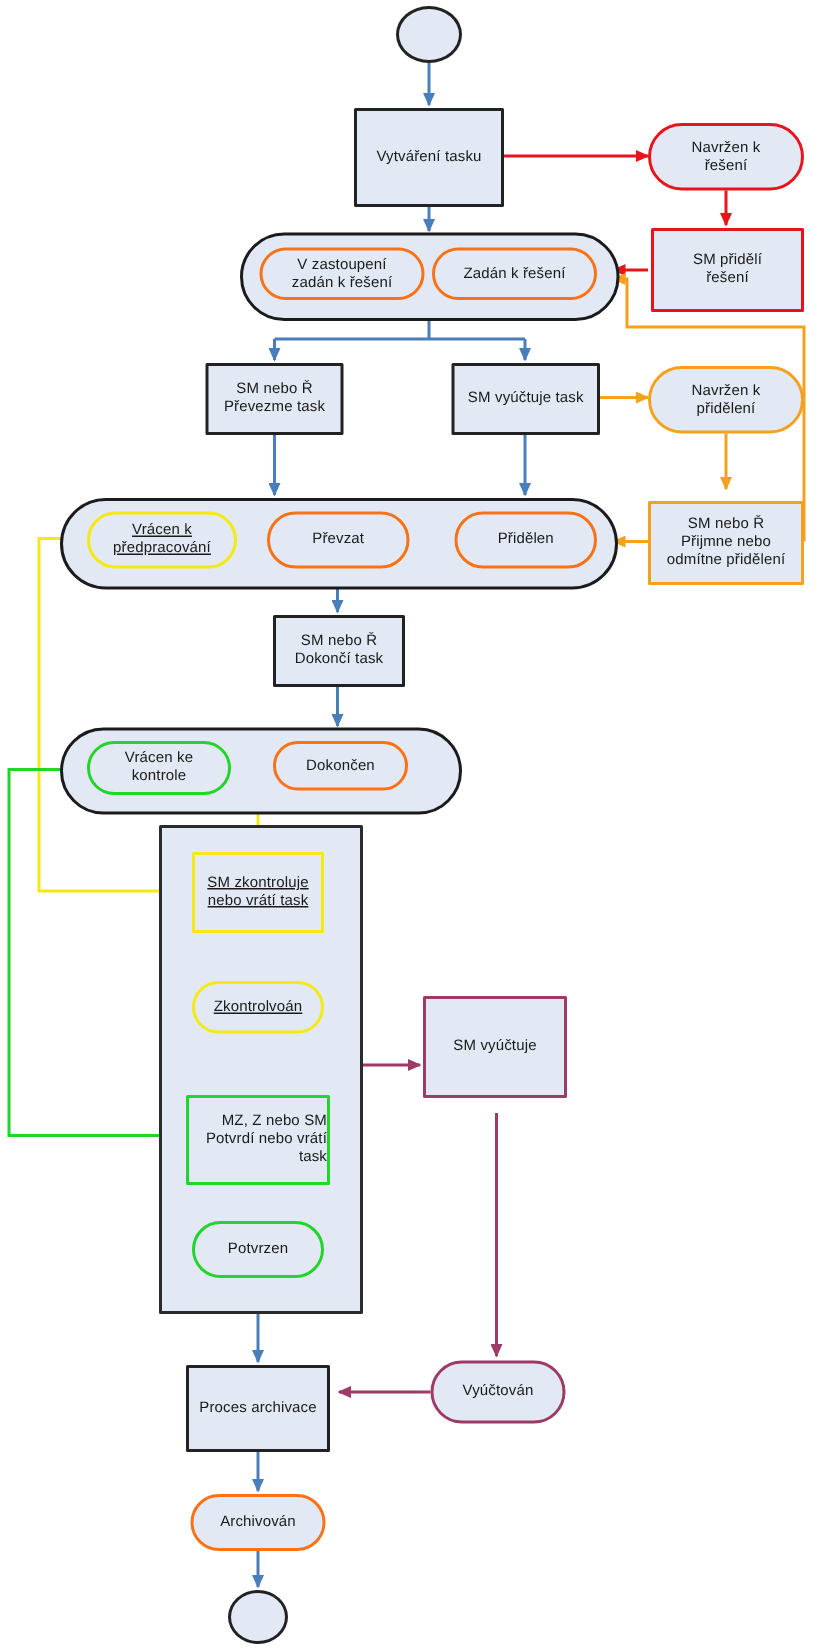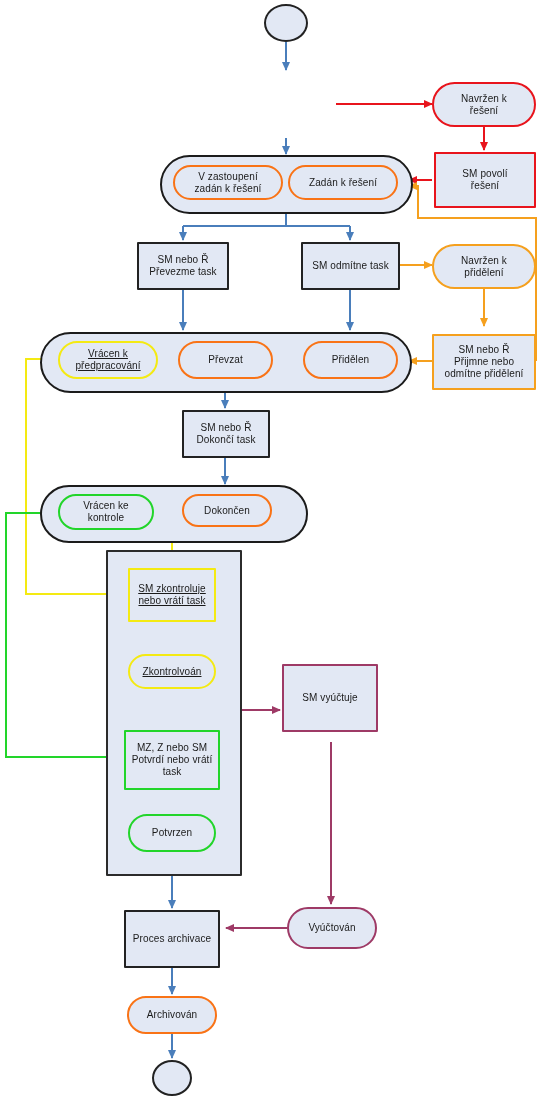--- a/index.html
+++ b/index.html
@@ -154,49 +154,52 @@
       <path d="M172,956 L172,994" stroke="#4a7ebb" marker-end="url(#ah-blue)"></path>
 
       <path d="M172,1034 L172,1058" stroke="#4a7ebb" marker-end="url(#ah-blue)"></path>
     </g>
   </svg>
 
   <div class="node circle" style="left:264px; top:4px; width:44px; height:38px;">
     <span></span>
   </div>
 
+  <div class="node rect" style="left:236px; top:72px; width:100px; height:66px;">
+    <span>Vytváření tasku</span>
+  </div>
 
   <div class="node pill red" style="left:432px; top:82px; width:104px; height:45px; flex-direction:column;">
     <span>Navržen k</span>
     <span>řešení</span>
   </div>
 
   <div class="node rect red" style="left:434px; top:152px; width:102px; height:56px; flex-direction:column;">
-    <span>SM povolí</span>
+    <span>SM přidělí</span>
     <span>řešení</span>
   </div>
 
   <div class="container-pill" style="position:absolute; left:160px; top:155px; width:249px; height:55px;"></div>
 
   <div class="node pill inner" style="left:173px; top:165px; width:110px; height:35px; flex-direction:column;">
     <span>V zastoupení</span>
     <span>zadán k řešení</span>
   </div>
 
   <div class="node pill inner" style="left:288px; top:165px; width:110px; height:35px;">
     <span>Zadán k řešení</span>
   </div>
 
   <div class="node rect" style="left:137px; top:242px; width:92px; height:48px; flex-direction:column;">
     <span>SM nebo Ř</span>
     <span>Převezme task</span>
   </div>
 
   <div class="node rect" style="left:301px; top:242px; width:99px; height:48px;">
-    <span>SM odmítne task</span>
+    <span>SM vyúčtuje task</span>
   </div>
 
   <div class="node pill orange" style="left:432px; top:244px; width:104px; height:45px; flex-direction:column;">
     <span>Navržen k</span>
     <span>přidělení</span>
   </div>
 
   <div class="node rect orange" style="left:432px; top:334px; width:104px; height:56px; flex-direction:column;">
     <span>SM nebo Ř</span>
     <span>Přijmne nebo</span>
@@ -238,21 +241,21 @@
 
   <div class="node rect yellow inner" style="left:128px; top:568px; width:88px; height:54px; flex-direction:column;">
     <span>SM zkontroluje</span>
     <span>nebo vrátí task</span>
   </div>
 
   <div class="node pill yellow inner" style="left:128px; top:654px; width:88px; height:35px;">
     <span>Zkontrolvoán</span>
   </div>
 
-  <div class="node rect green inner" style="left:124px; top:730px; width:96px; height:60px; flex-direction:column;">
+  <div class="node rect green inner" style="left:124px; top:730px; width:96px; height:60px; flex-direction:column;align-items:flex-end;">
     <span>MZ, Z nebo SM</span>
     <span>Potvrdí nebo vrátí</span>
     <span>task</span>
   </div>
 
   <div class="node pill green inner" style="left:128px; top:814px; width:88px; height:38px;">
     <span>Potvrzen</span>
   </div>
 
   <div class="node rect purple" style="left:282px; top:664px; width:96px; height:68px;">

